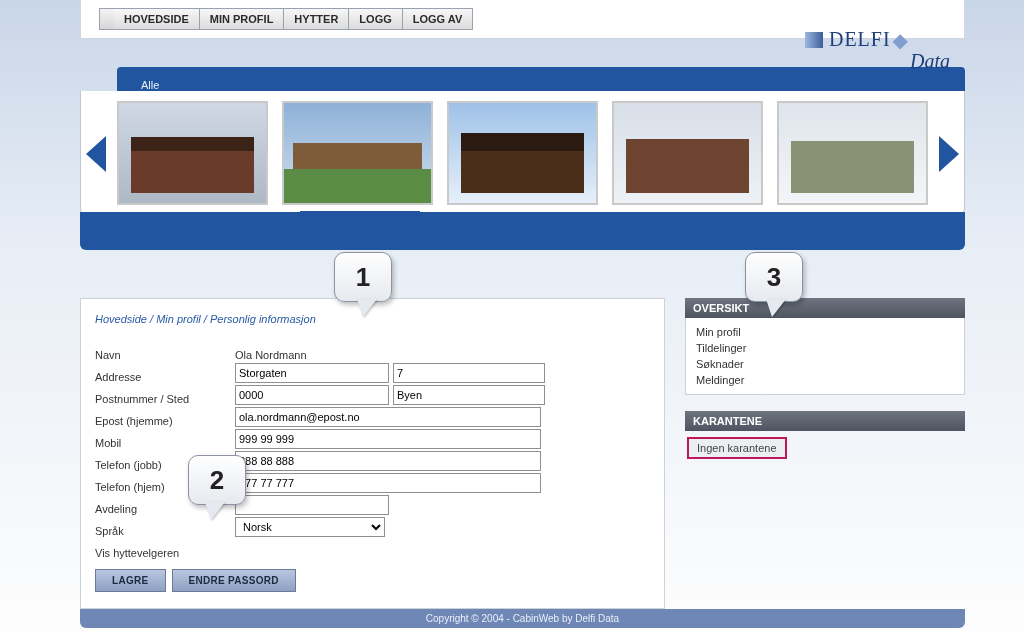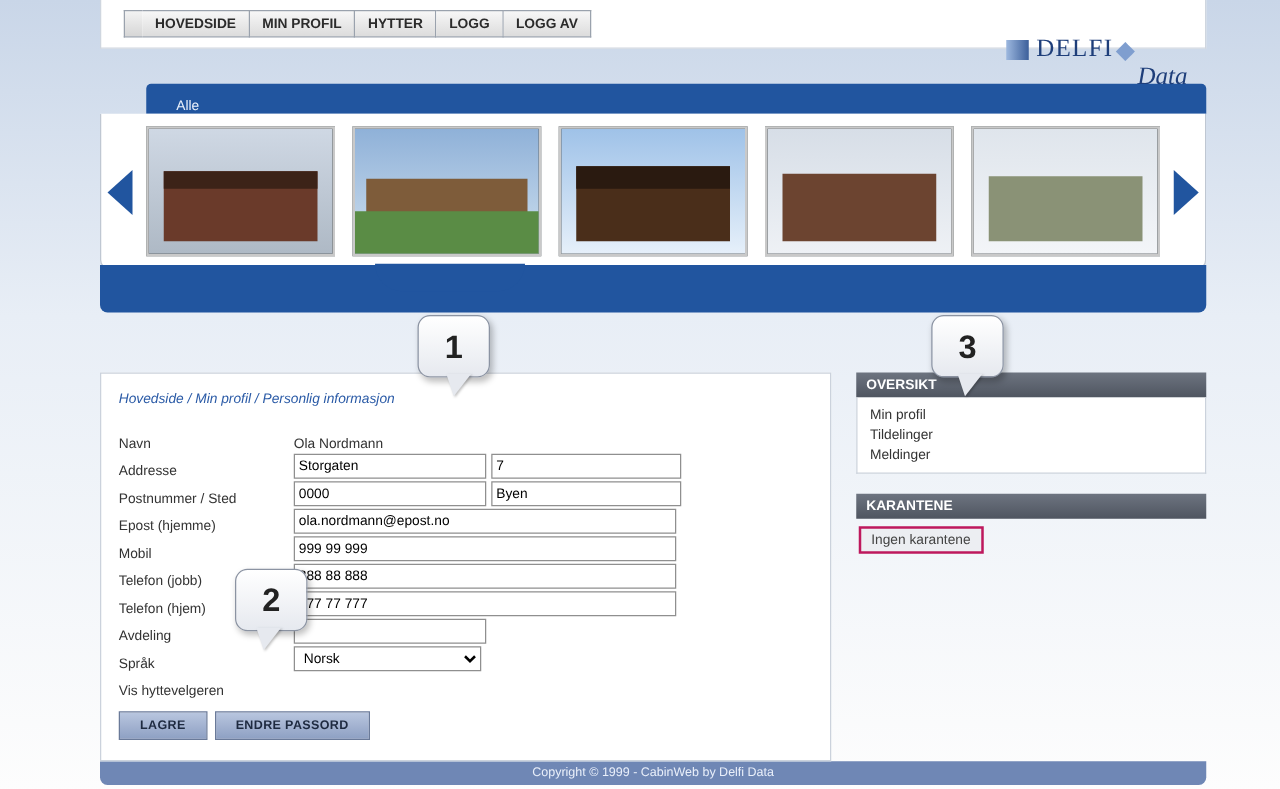--- a/index.html
+++ b/index.html
@@ -173,33 +173,34 @@
           <div class="btn">ENDRE PASSORD</div>
         </div>
       </div>
 
       <div class="side">
         <div class="side-box">
           <div class="side-hdr">OVERSIKT</div>
           <div class="side-body">
             <a>Min profil</a>
             <a>Tildelinger</a>
+            <a>Søknader</a>
             <a>Meldinger</a>
           </div>
         </div>
         <div class="side-box">
           <div class="side-hdr">KARANTENE</div>
           <div class="kar-body">
             <span class="kar-badge">Ingen karantene</span>
           </div>
         </div>
       </div>
     </div>
 
-    <div class="footer">Copyright © 1999 - CabinWeb by Delfi Data</div>
+    <div class="footer">Copyright © 2004 - CabinWeb by Delfi Data</div>
   </div>
 
   <div class="callout c1">
       <span>1</span>
       <div class="tail"></div>
     </div>
   <div class="callout c2">
       <span>2</span>
       <div class="tail"></div>
     </div>

